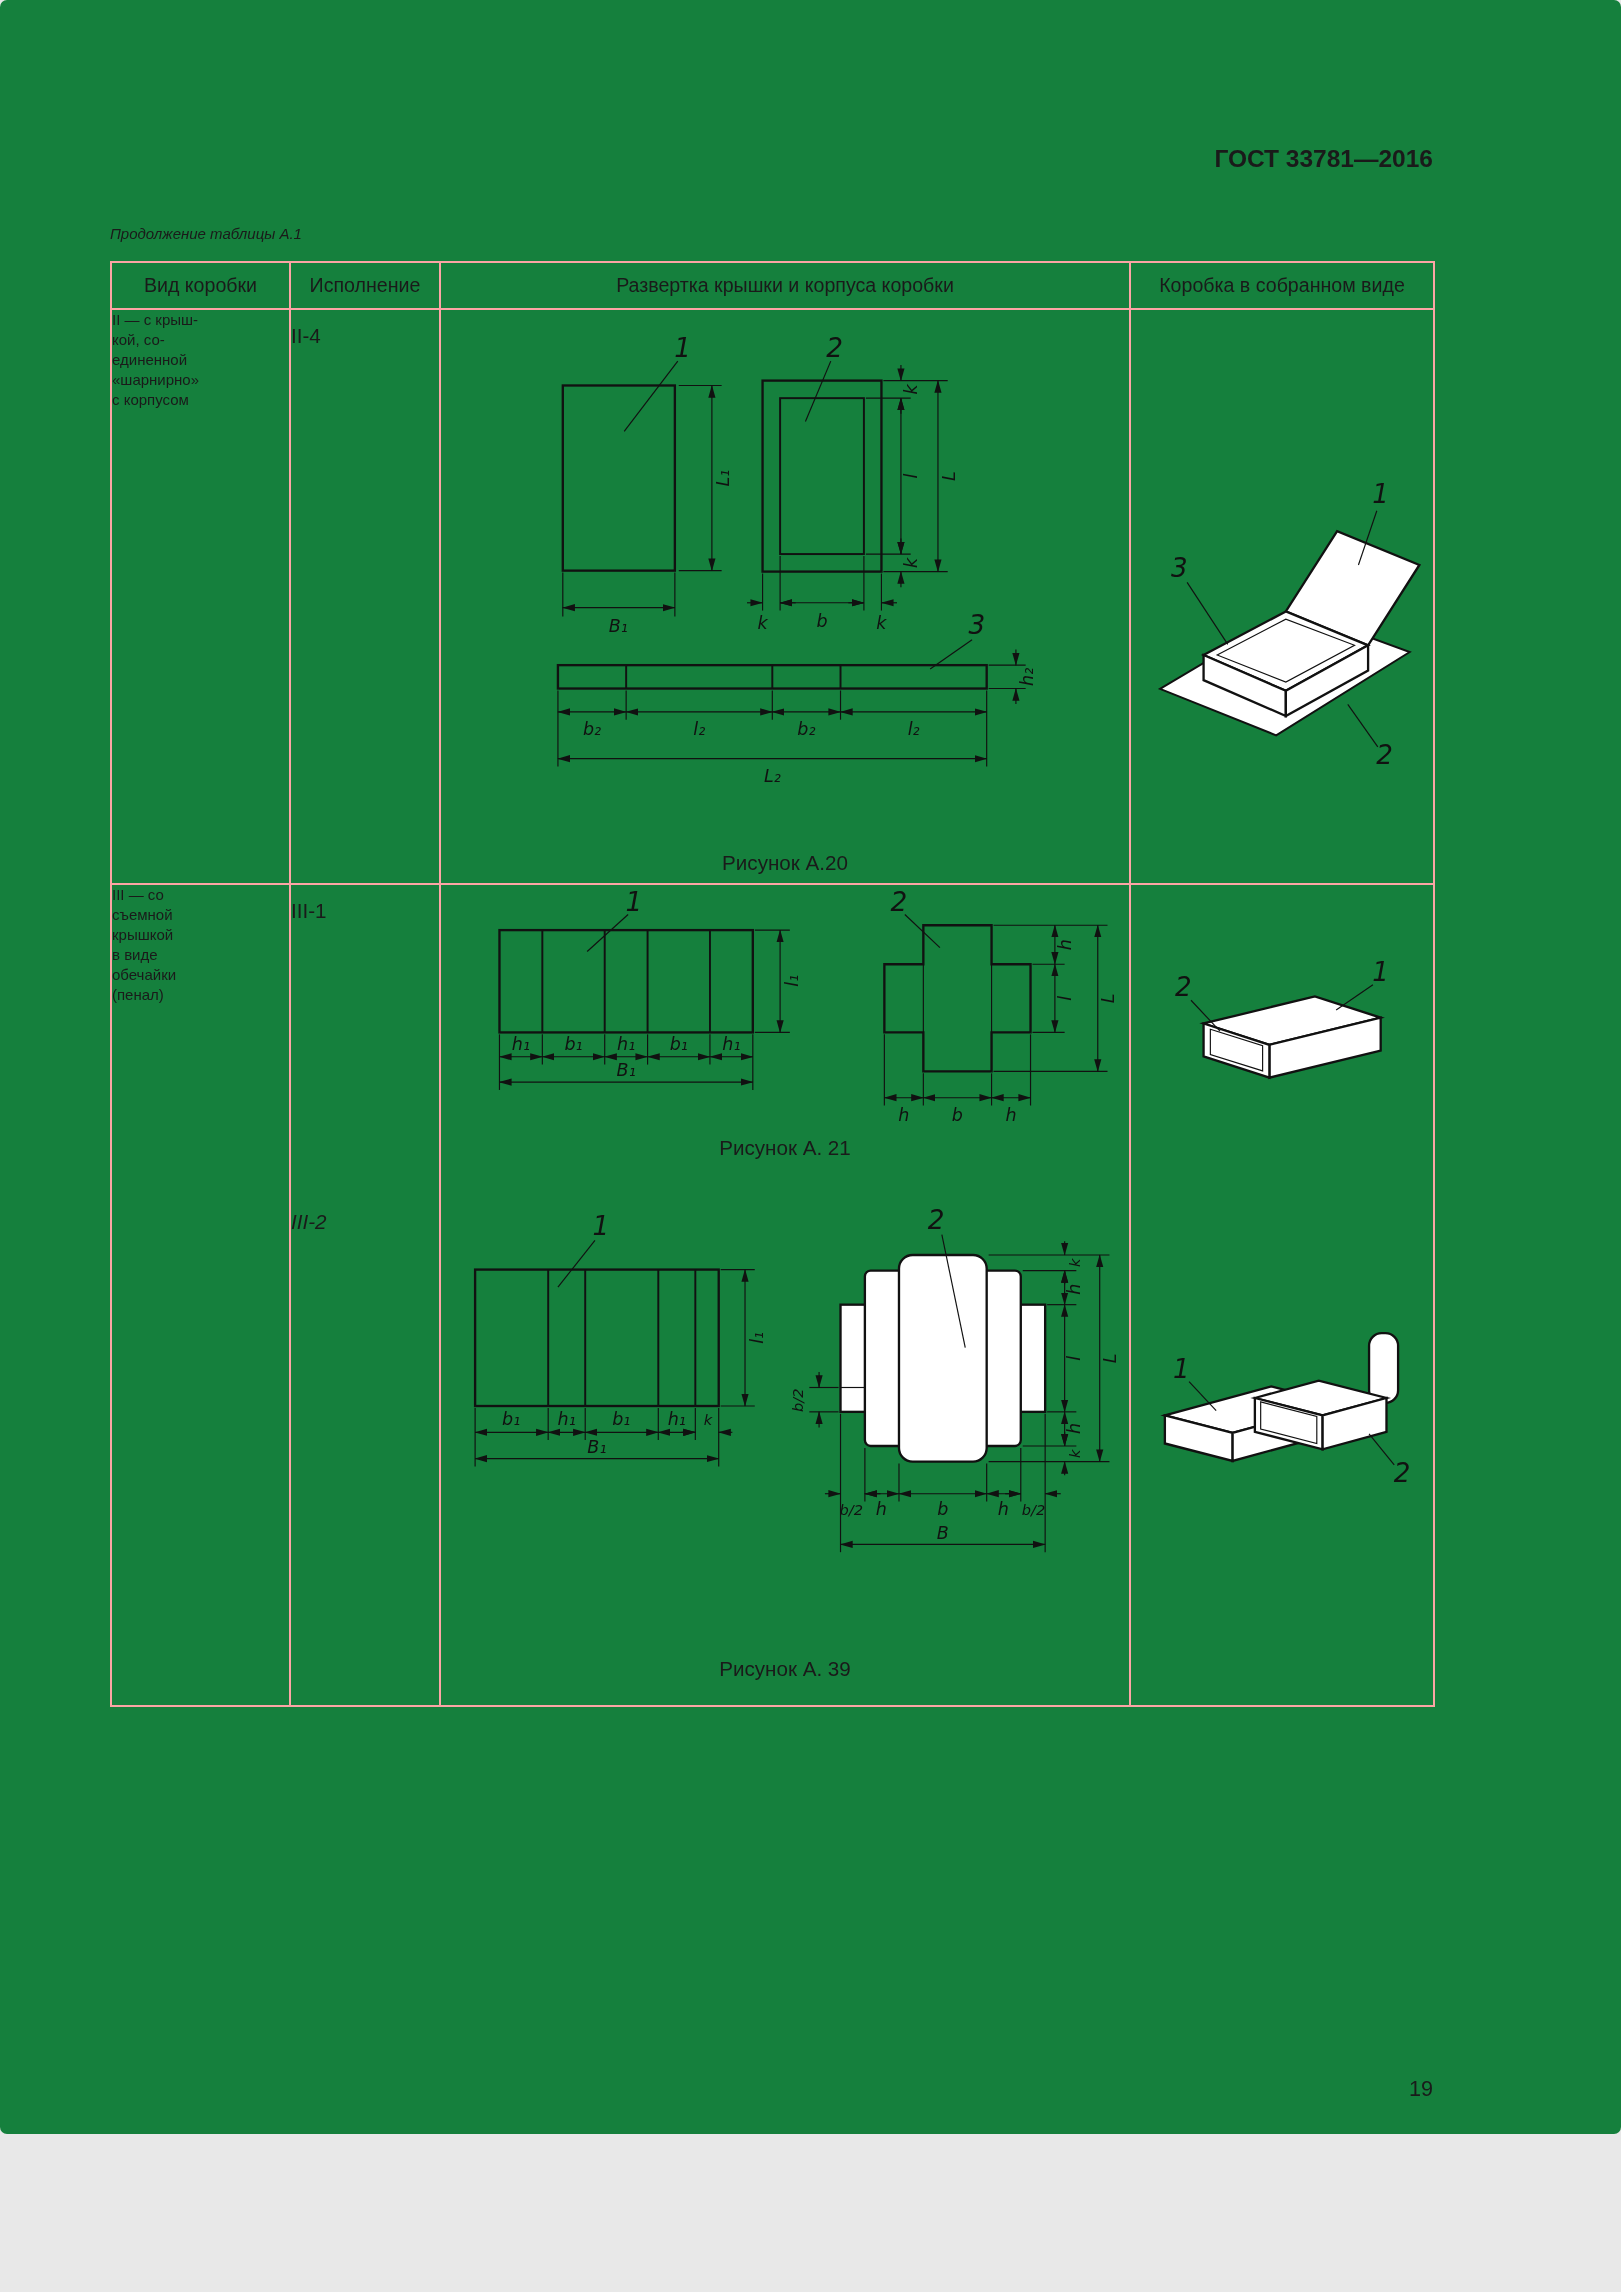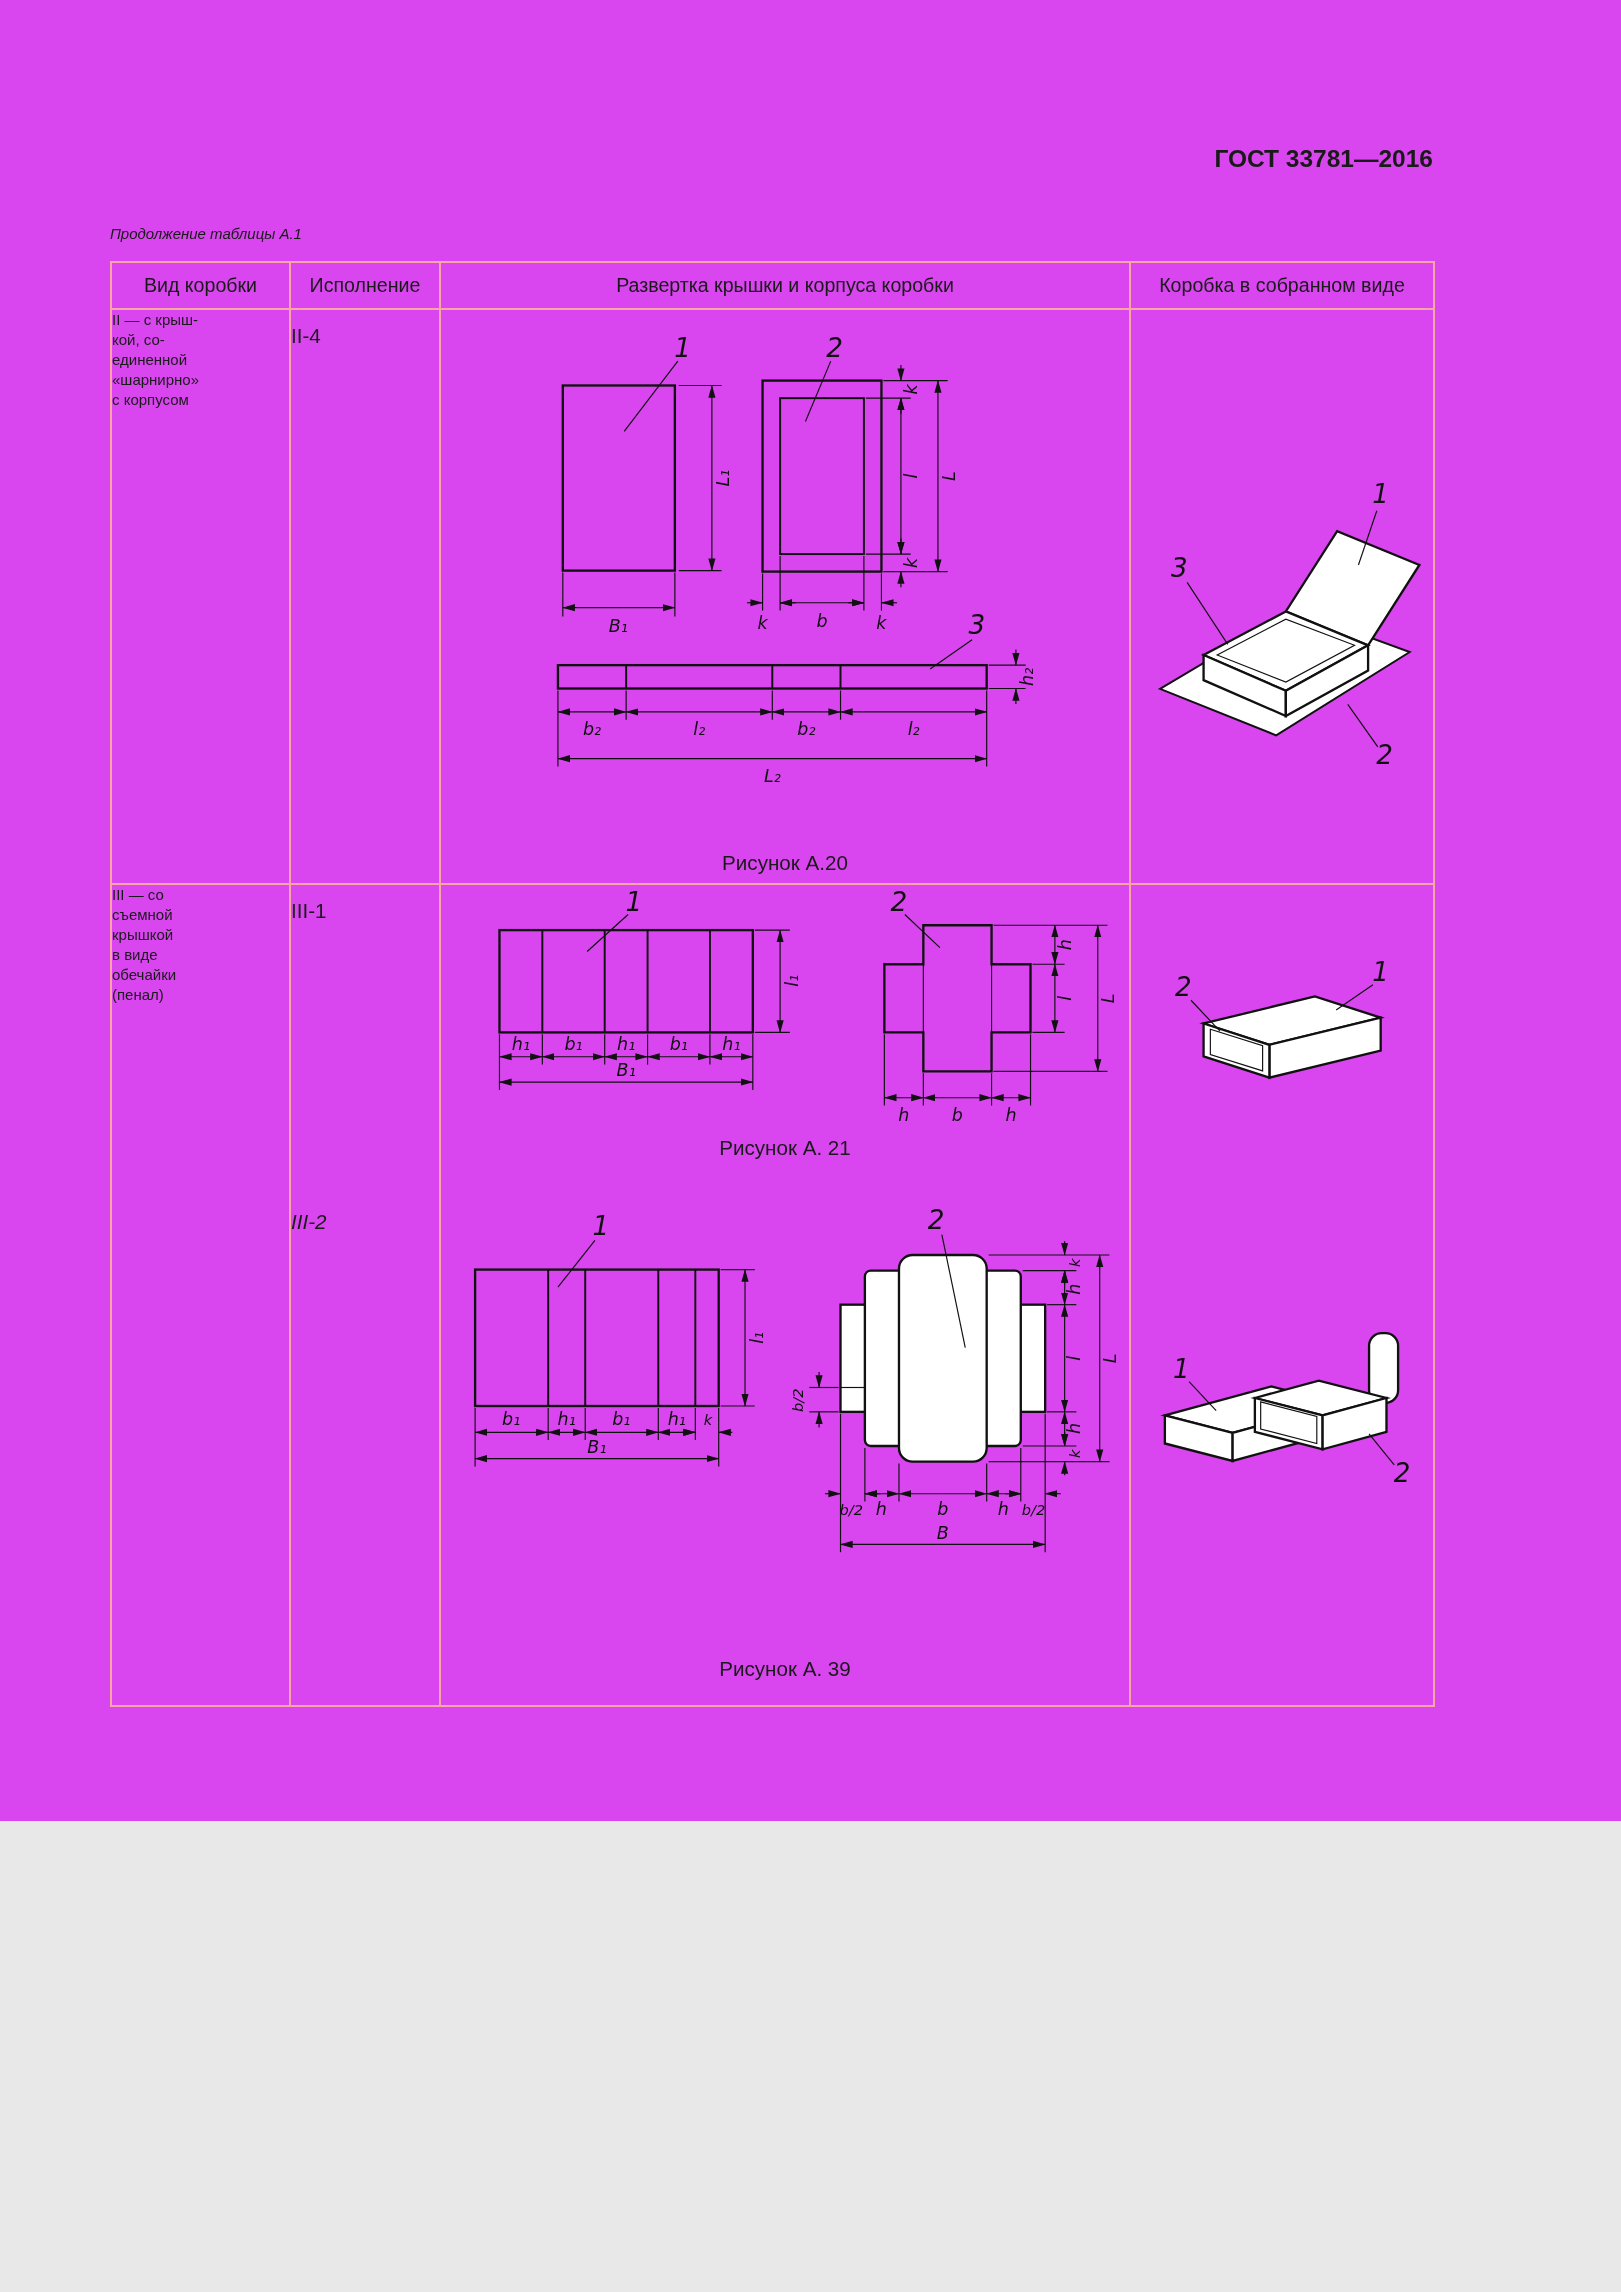--- a/index.html
+++ b/index.html
@@ -1,22 +1,23 @@
 <!DOCTYPE html>
 <html><head>
 <meta charset="utf-8">
 <style>
   html,body{margin:0;padding:0;background:#e8e8e8;}
   .page{
     position:relative;
-    width:1621px;height:1821px;
-    background:#d946ef;
+    width:1621px;height:2134px;
+    background:#15803d;
     font-family:"Liberation Sans",sans-serif;
     color:#1a1a1a;
     overflow:hidden;
+    border-radius:7px;
   }
   .doc-number{
     position:absolute;top:145px;left:110px;width:1323px;
     text-align:right;font-weight:bold;font-size:24.5px;
   }
   .continuation{
     position:absolute;top:225px;left:110px;
     font-style:italic;font-size:15px;
   }
   table.main{
@@ -400,14 +401,15 @@
               <text class="pn" x="52" y="506" text-anchor="middle">1</text>
               <line class="t1" x1="272" y1="596" x2="246" y2="564"></line>
               <text class="pn" x="280" y="614" text-anchor="middle">2</text>
             </g>
           </svg>
         </td>
       </tr>
     </tbody>
   </table>
 
+  <div class="page-number">19</div>
 </div>
 
 
 </body></html>

